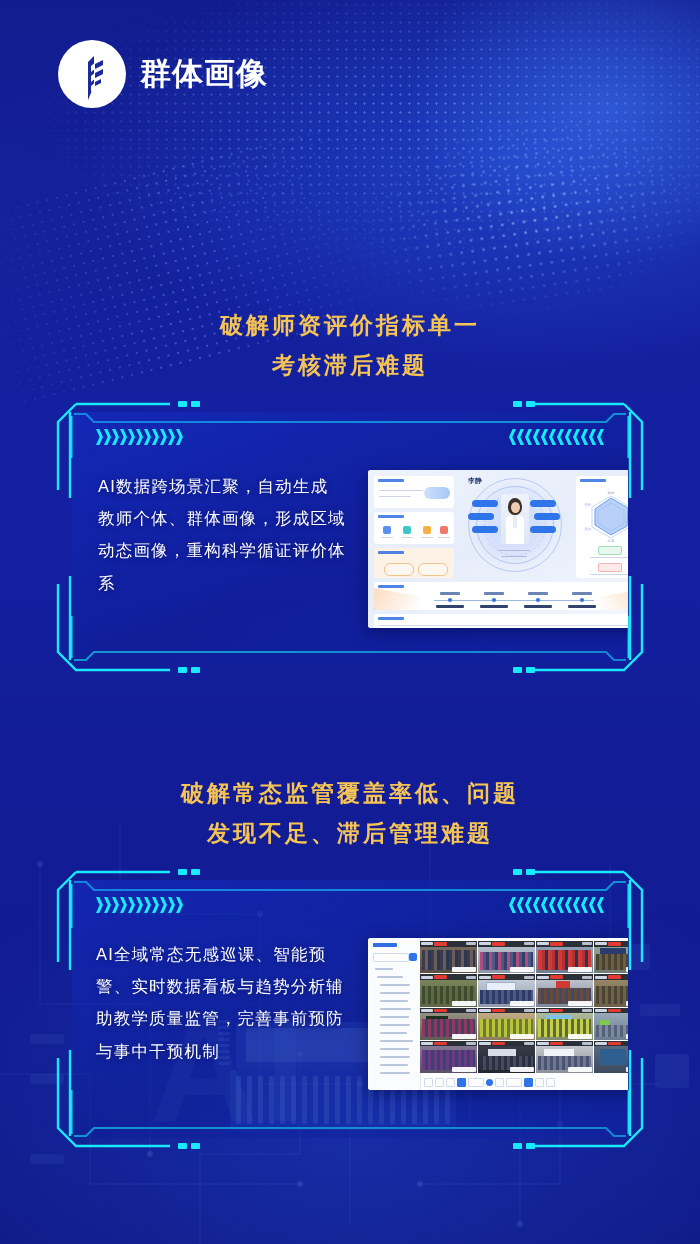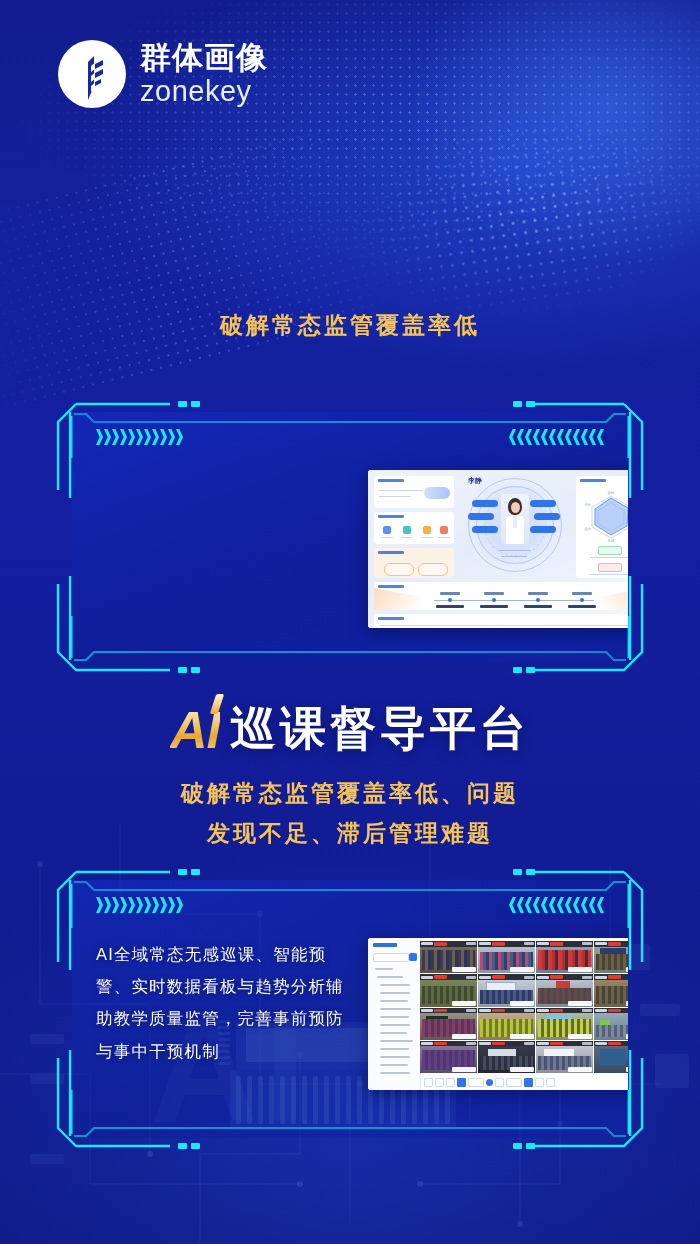--- a/index.html
+++ b/index.html
@@ -272,25 +272,25 @@
         <path d="M36 16 L46 22 L46 40 L36 46 Z" fill="#ffffff"></path>
         <g fill="#1a2a9c">
           <path d="M37 24 l8 -4 l0 5 l-8 4 Z"></path>
           <path d="M37 33 l8 -4 l0 5 l-8 4 Z"></path>
           <path d="M37 42 l6 -3 l0 4 l-6 3 Z"></path>
         </g>
       </svg>
     </div>
     <div class="logo-text">
       <div class="logo-cn">群体画像</div>
-      <div class="logo-en">zonekey</div>
     </div>
   </div>
 
-  <div class="subline" style="top:308px">破解常态监管覆盖率低</div>
+  <div class="subline" style="top:308px">破解师资评价指标单一</div>
+  <div class="subline" style="top:348px">考核滞后难题</div>
 
   <div class="card" style="top:398px;height:278px">
     <svg class="frame" viewBox="0 0 600 278" preserveAspectRatio="none">
       <g fill="none" stroke="#18e9ff" stroke-width="2.4" stroke-linejoin="miter">
         <path d="M26 6 L120 6"></path>
         <path d="M26 6 L8 24 L8 92"></path>
         <path d="M20 14 L20 100"></path>
         <path d="M574 6 L480 6"></path>
         <path d="M574 6 L592 24 L592 92"></path>
         <path d="M580 14 L580 100"></path>
@@ -344,20 +344,21 @@
           <i></i>
           <i></i>
           <i></i>
           <i></i>
           <i></i>
           <i></i>
           <i></i>
           <i></i>
       </div>
 
+      <div class="card-text" style="left:26px;top:58px">AI数据跨场景汇聚，自动生成教师个体、群体画像，形成区域动态画像，重构科学循证评价体系</div>
 
       <div class="shot" style="left:296px;top:58px;width:286px;height:158px">
         <div style="position:absolute;inset:0;background:linear-gradient(160deg,#eef3fc 0%,#e6edfa 45%,#f4f7fd 100%)"></div>
 
         <div class="pnl" style="left:6px;top:6px;width:80px;height:32px">
             <span class="pnl-h"></span>
           <span class="ln" style="left:5px;top:14px;width:44px"></span>
           <span class="ln" style="left:5px;top:20px;width:32px"></span>
           <span style="position:absolute;right:4px;top:11px;width:26px;height:12px;border-radius:6px;background:linear-gradient(90deg,#cfe0fb,#a7c6f6)"></span>
         </div>
@@ -445,23 +446,20 @@
 
         <div class="pnl txtblk" style="left:6px;top:144px;width:272px;height:22px">
           <span class="pnl-h"></span>
           <span class="ln" style="left:5px;top:11px;width:262px"></span>
 
         </div>
       </div>
     </div>
   </div>
 
-  <div class="ai-title" style="top:698px">
-    <span class="ai-mark">AI</span><span class="spark" style="position:absolute;left:calc(50% - 137px);top:-4px;width:8px;height:20px;background:linear-gradient(180deg,#fff6da,#edae2d);transform:skewX(-18deg);border-radius:2px"></span><span class="ai-rest">巡课督导平台</span>
-  </div>
   <div class="subline" style="top:816px">发现不足、滞后管理难题</div>
   <div class="subline" style="top:776px">破解常态监管覆盖率低、问题</div>
 
   <div class="card" style="top:866px;height:286px">
     <svg class="frame" viewBox="0 0 600 286" preserveAspectRatio="none">
       <g fill="none" stroke="#18e9ff" stroke-width="2.4" stroke-linejoin="miter">
         <path d="M26 6 L120 6"></path>
         <path d="M26 6 L8 24 L8 96"></path>
         <path d="M20 14 L20 104"></path>
         <path d="M574 6 L480 6"></path>

